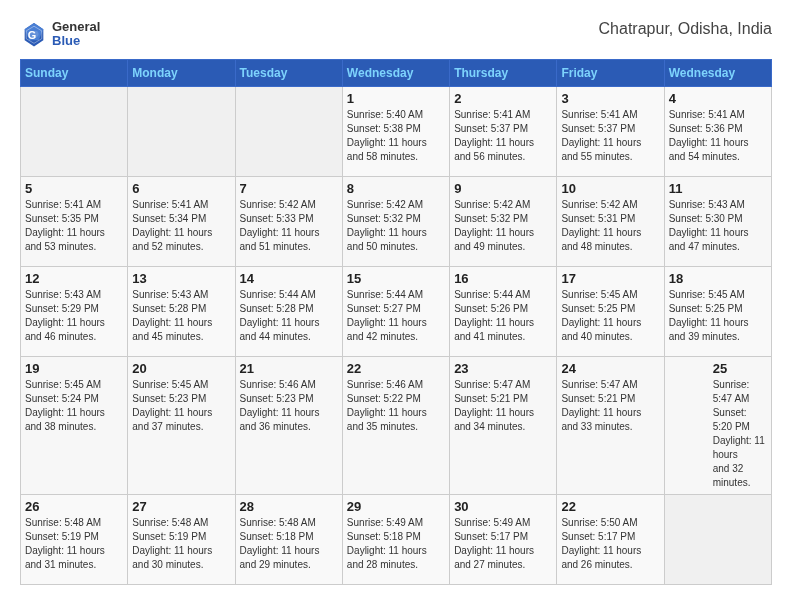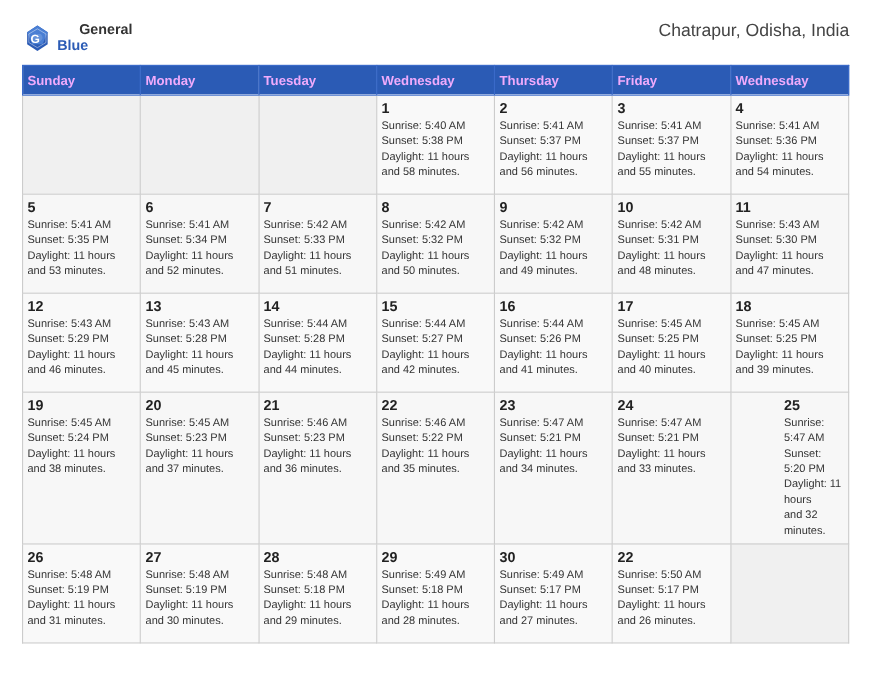--- a/index.html
+++ b/index.html
@@ -21,21 +21,21 @@
       align-items: center;
       gap: 4px;
     }
     .logo-text {
       display: flex;
       flex-direction: column;
       font-size: 13px;
       font-weight: bold;
       line-height: 1.1;
     }
-    .logo-text .general { color: #333; margin-left: 20px; }
+    .logo-text .general { color: #333; }
     .logo-text .blue { color: #2b5bb5; }
     .logo-icon {
       width: 28px;
       height: 28px;
     }
     .title-area {
       text-align: right;
     }
     .month-title {
       font-size: 32px;
@@ -46,21 +46,21 @@
       font-size: 16px;
       color: #444;
     }
     .calendar {
       width: 100%;
       border-collapse: collapse;
       border: 1px solid #ccc;
     }
     .calendar th {
       background: #2b5bb5;
-      color: #f0abfc;
+      color: #7dd3fc;
       font-size: 12px;
       font-weight: bold;
       padding: 6px 4px;
       text-align: left;
       border: 1px solid #3a6ac9;
       margin-top: 32px;
     }
     .calendar td {
       width: calc(100%/7);
       vertical-align: top;

